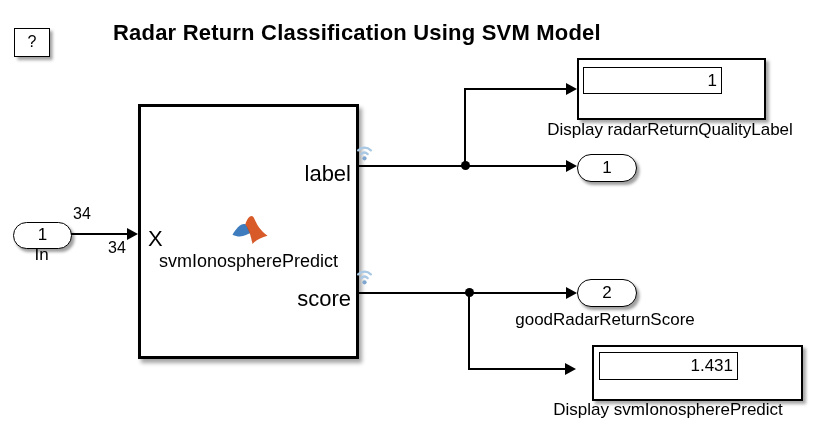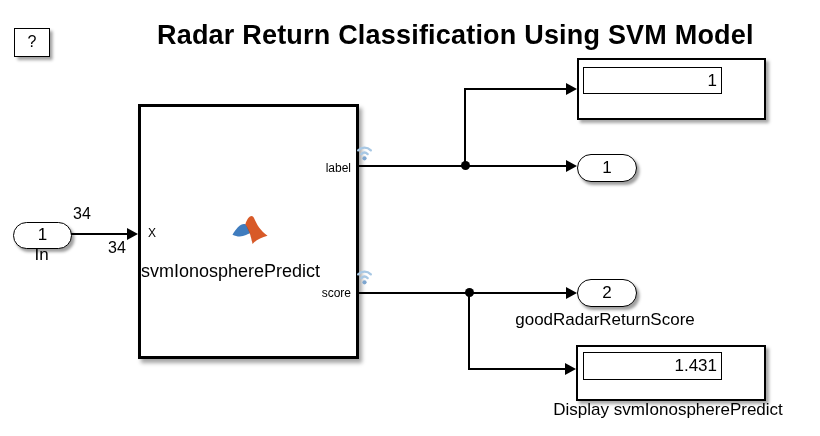--- a/index.html
+++ b/index.html
@@ -8,52 +8,52 @@
     font-family:"Liberation Sans", sans-serif;color:#000;overflow:hidden;
   }
   .abs{position:absolute;}
   
   .help-block{
     left:14px;top:28px;width:34px;height:27px;background:#fff;
     border:1.6px solid #000;box-shadow:2.5px 3px 3px rgba(0,0,0,.38);
     font-size:16px;text-align:center;line-height:26px;
   }
   .title{
-    left:113px;top:20px;width:620px;font-size:27px;font-weight:bold;
-    white-space:nowrap;letter-spacing:.2px;margin-left:44px;
+    left:113px;top:20px;width:620px;font-size:22px;font-weight:bold;
+    white-space:nowrap;letter-spacing:.2px;
   }
   .stadium{
     background:#fff;border:1.8px solid #000;border-radius:14px;
     box-shadow:2.5px 3px 3px rgba(0,0,0,.38);
     text-align:center;font-size:17px;
   }
   .inport{left:13px;top:222px;width:57px;height:25px;line-height:24px;}
   .outport1{left:577px;top:154px;width:58px;height:26px;line-height:25px;}
   .outport2{left:577px;top:279px;width:58px;height:26px;line-height:25px;}
   .main-block{
     left:138px;top:104px;width:215px;height:249px;background:#fff;
     border:3px solid #000;box-shadow:3px 4px 4px rgba(0,0,0,.35);
   }
   .display{
     background:#fff;border:2px solid #000;box-shadow:3px 3px 3px rgba(0,0,0,.35);
   }
   .display1{left:577px;top:58px;width:185px;height:58px;}
-  .display2{left:576px;top:345px;width:186px;height:52px;}
+  .display2{left:592px;top:345px;width:186px;height:52px;padding-left:21px;}
   .display-inner{
     position:absolute;border:1.2px solid #000;background:#fff;
     font-size:17px;text-align:right;
   }
   .display1 .display-inner{left:4px;top:7px;width:133px;height:25px;line-height:25px;padding-right:4px;}
   .display2 .display-inner{left:5px;top:5px;width:133px;height:26px;line-height:26px;padding-right:4px;}
   
   .lbl{font-size:17px;white-space:nowrap;}
   .center{text-align:center;}
-  .port-text{position:absolute;font-size:12px;white-space:nowrap;}
+  .port-text{position:absolute;font-size:22px;white-space:nowrap;}
   .block-name{
-    position:absolute;left:0;right:0;top:154px;text-align:left;
+    position:absolute;left:0;right:0;top:144px;text-align:center;
     font-size:18px;white-space:nowrap;
   }
   .dim{font-size:16px;}
   
   .wire{background:#000;}
   .dot{width:9px;height:9px;border-radius:50%;background:#000;}
   .arrow-r{
     width:0;height:0;border-top:6px solid transparent;
     border-bottom:6px solid transparent;border-left:11px solid #000;
   }
@@ -114,20 +114,21 @@
   <div class="abs wire" style="left:356px;top:292px;width:212px;height:2px;"></div>
   <div class="abs arrow-r" style="left:566px;top:287px;"></div>
   <div class="abs dot" style="left:465px;top:288px;"></div>
   <div class="abs wire" style="left:468px;top:292px;width:2px;height:78px;"></div>
   <div class="abs wire" style="left:469px;top:368px;width:98px;height:2px;"></div>
   <div class="abs arrow-r" style="left:565px;top:363px;"></div>
 
   <div class="abs display display1">
     <div class="display-inner">1</div>
   </div>
+  <div class="abs lbl center" style="left:520px;top:120px;width:300px;">Display radarReturnQualityLabel</div>
 
   <div class="abs stadium outport1">1</div>
 
   <div class="abs stadium outport2">2</div>
   <div class="abs lbl center" style="left:495px;top:310px;width:220px;">goodRadarReturnScore</div>
 
   <div class="abs display display2">
     <div class="display-inner">1.431</div>
   </div>
   <div class="abs lbl center" style="left:518px;top:400px;width:300px;">Display svmIonospherePredict</div>

